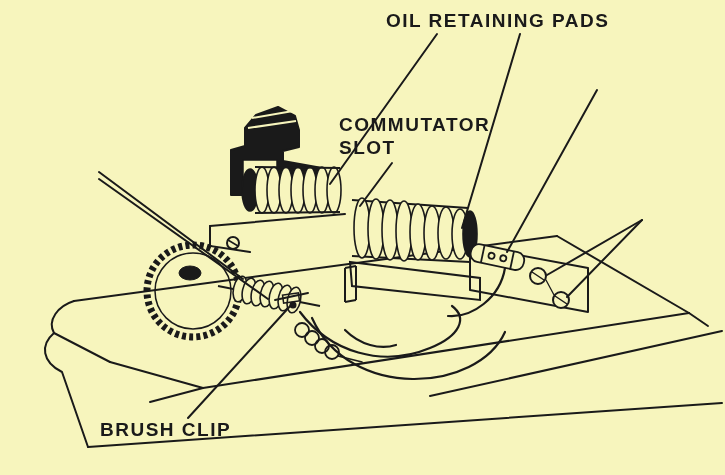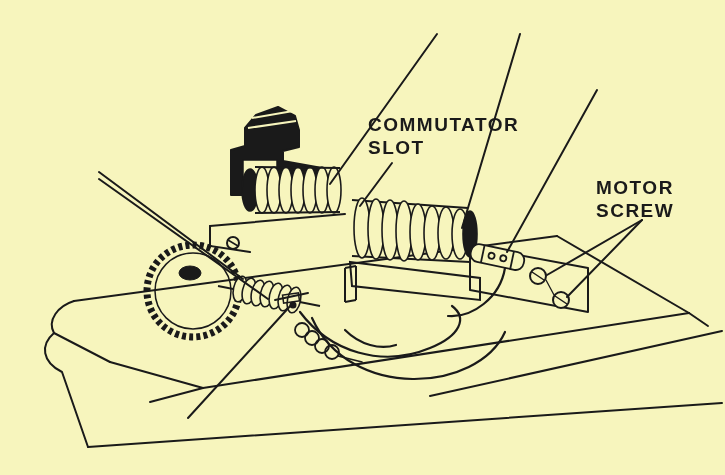--- a/index.html
+++ b/index.html
@@ -21,21 +21,21 @@
     position:absolute;
     color:var(--ink-color);
     font-family:"Liberation Sans",sans-serif;
     font-weight:700;
     font-size:19px;
     letter-spacing:1.5px;
     line-height:1.2;
   }
   .lbl-oil{left:386px;top:10px;white-space:nowrap;}
   .lbl-suppressor{left:552px;top:65px;white-space:nowrap;}
-  .lbl-commutator{left:368px;top:114px;width:185px;text-align:left;}
+  .lbl-commutator{left:339px;top:114px;width:185px;text-align:left;}
   .lbl-motor-screw{left:596px;top:177px;width:110px;text-align:left;}
   .lbl-worm{left:14px;top:139px;width:100px;text-align:left;}
   .lbl-brush{left:100px;top:419px;white-space:nowrap;}
 </style>
 </head>
 <body>
 
 <div id="stage">
 
   <svg width="725" height="475" viewBox="0 0 725 475">
@@ -160,16 +160,17 @@
       <line x1="597" y1="90" x2="507" y2="252"></line>
       <line x1="392" y1="163" x2="360" y2="206"></line>
       <line x1="642" y1="220" x2="547" y2="275"></line>
       <line x1="642" y1="220" x2="567" y2="297"></line>
       <line x1="99" y1="172" x2="243" y2="279"></line>
       <line x1="99" y1="179" x2="268" y2="299"></line>
       <line x1="188" y1="418" x2="292" y2="304"></line>
     </g>
   </svg>
 
+  <div class="lbl lbl-oil">OIL RETAINING PADS</div>
   <div class="lbl lbl-commutator">COMMUTATOR SLOT</div>
-  <div class="lbl lbl-motor-screw">MOTOR SCREW</div>
+  <div class="lbl lbl-brush">BRUSH CLIP</div>
 
 </div>
 
 </body></html>

